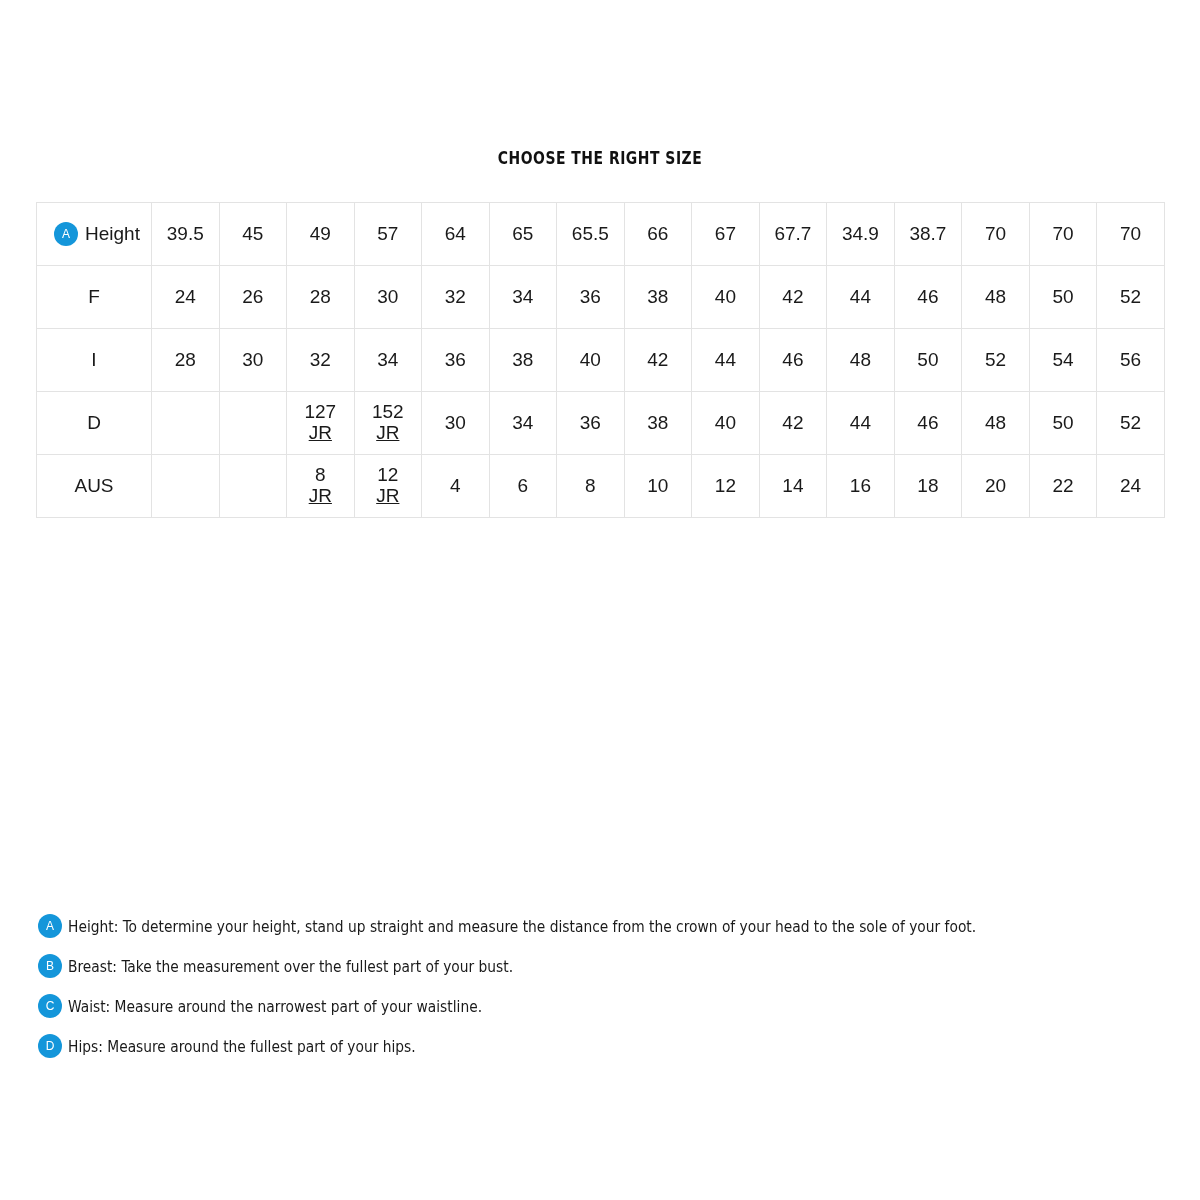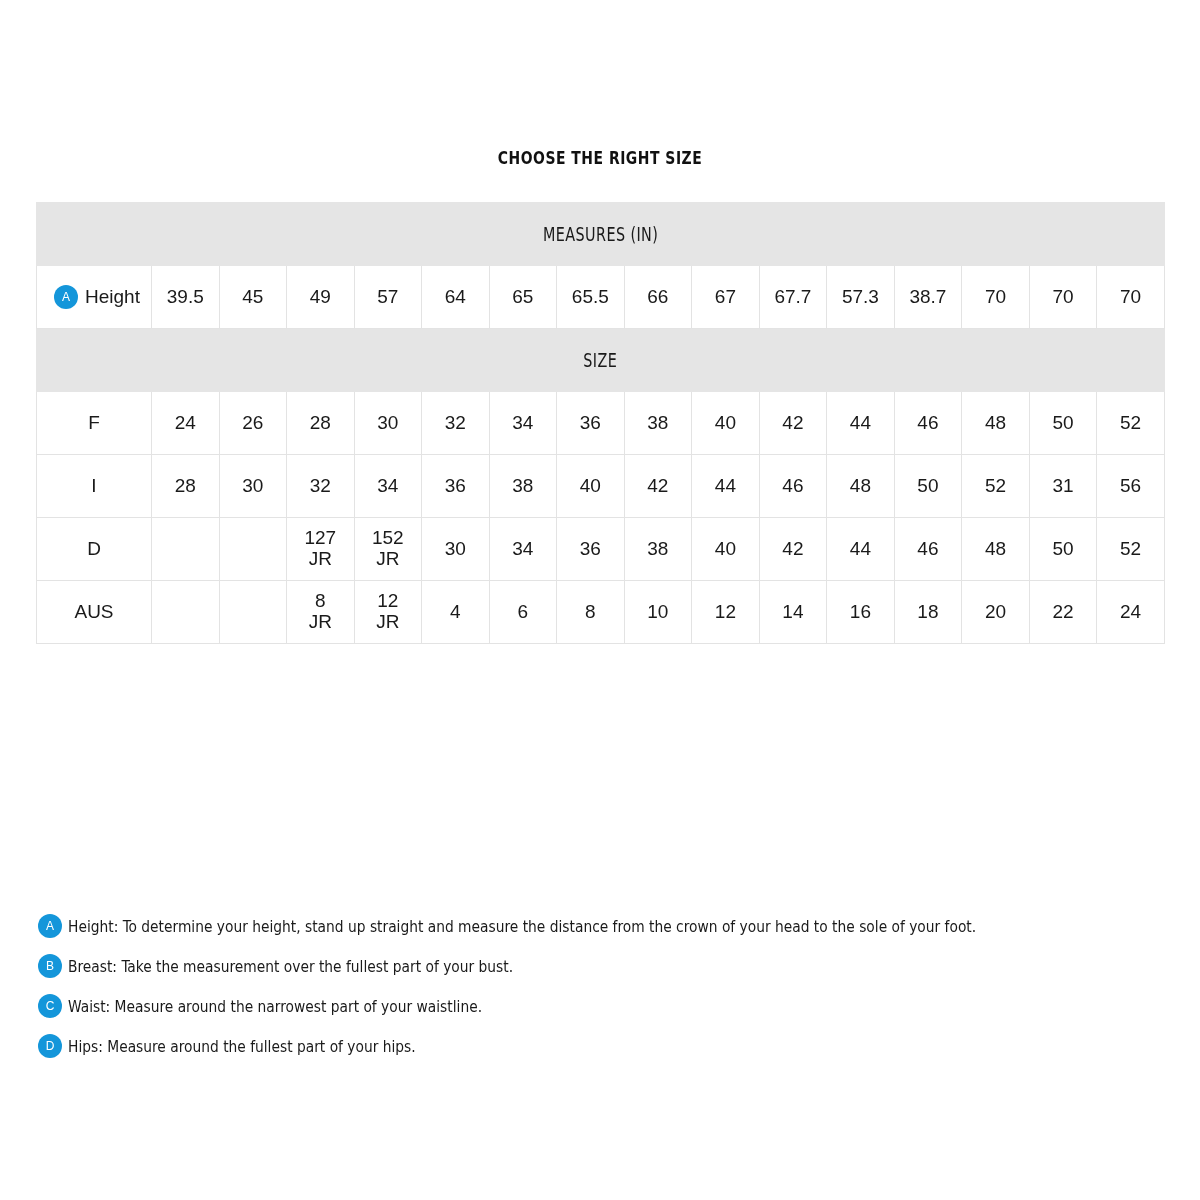--- a/index.html
+++ b/index.html
@@ -109,21 +109,21 @@
   }
   .row-label .lbl-text {
     vertical-align: middle;
   }
 
   .cell-jr {
     font-size: 19px;
     line-height: 1.12;
   }
   .cell-jr .jr-num { display: block; }
-  .cell-jr .jr-suf { display: block; }
+  .cell-jr .jr-suf { display: block; text-decoration: underline; }
 
   
   .legend {
     position: absolute;
     left: 38px;
     top: 906px;
     width: 1140px;
   }
   .legend-item {
     display: flex;
@@ -163,45 +163,39 @@
         <col class="data-col">
         <col class="data-col">
       <col class="data-col">
         <col class="data-col">
         <col class="data-col">
       <col class="data-col">
         <col class="data-col">
         <col class="data-col">
     </colgroup>
     <tbody>
-      <tr>
-        <td class="section-head" colspan="16"><span class="sect-txt">MEASURES (IN)</span></td>
-      </tr>
 
       <tr>
           <td class="row-label with-badge"><span class="badge">A</span><span class="lbl-text">Height</span></td>
           <td>39.5</td>
           <td>45</td>
           <td>49</td>
           <td>57</td>
           <td>64</td>
           <td>65</td>
           <td>65.5</td>
           <td>66</td>
           <td>67</td>
           <td>67.7</td>
-          <td>57.3</td>
+          <td>34.9</td>
           <td>38.7</td>
           <td>70</td>
           <td>70</td>
           <td>70</td>
         </tr>
-        <tr>
-        <td class="section-head" colspan="16"><span class="sect-txt">SIZE</span></td>
-      </tr>
 
         <tr>
           <td class="row-label"><span class="lbl-text">F</span></td>
           <td>24</td>
           <td>26</td>
           <td>28</td>
           <td>30</td>
           <td>32</td>
           <td>34</td>
           <td>36</td>
@@ -222,21 +216,21 @@
           <td>34</td>
           <td>36</td>
           <td>38</td>
           <td>40</td>
           <td>42</td>
           <td>44</td>
           <td>46</td>
           <td>48</td>
           <td>50</td>
           <td>52</td>
-          <td>31</td>
+          <td>54</td>
           <td>56</td>
         </tr>
         <tr>
           <td class="row-label"><span class="lbl-text">D</span></td>
           <td></td>
           <td></td>
           <td class="cell-jr">
             <span class="jr-num">127</span>
             <span class="jr-suf">JR</span>
           </td>

